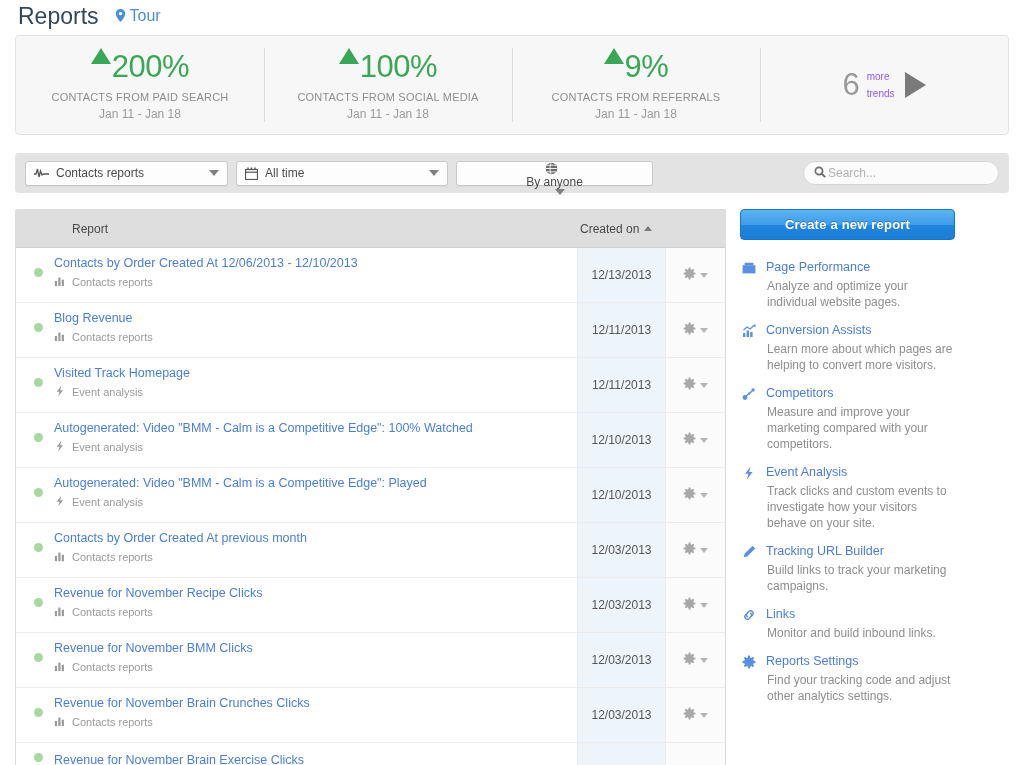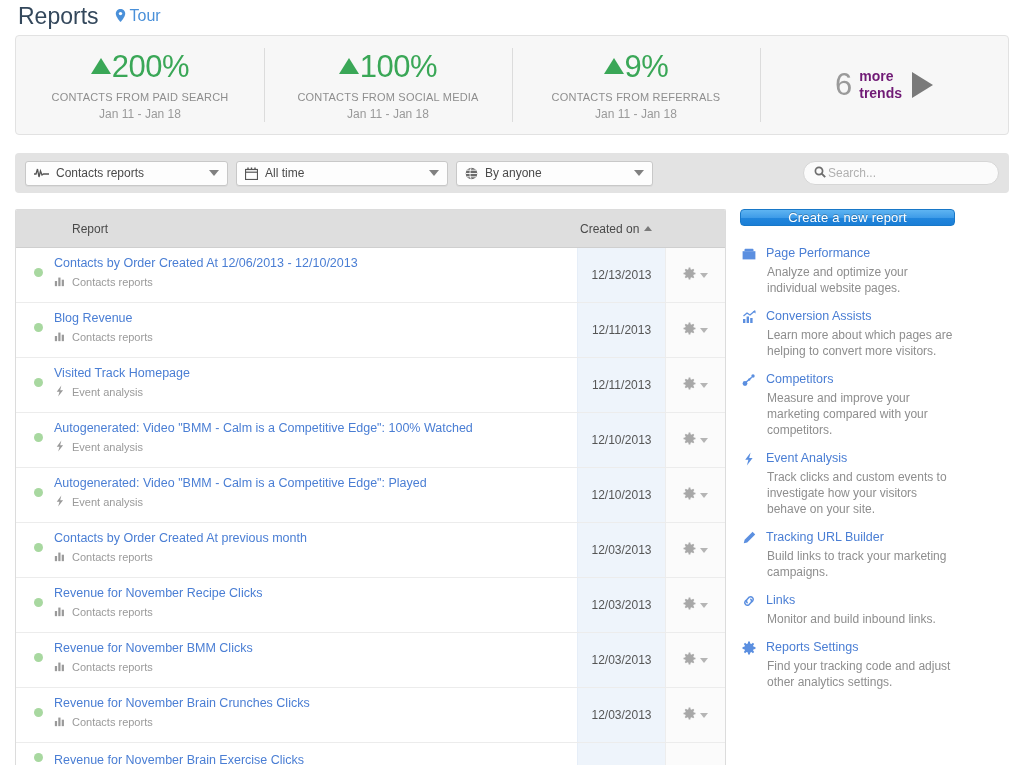--- a/index.html
+++ b/index.html
@@ -44,21 +44,21 @@
     align-items: center; justify-content: center;
     position: relative;
   }
   .kpi + .kpi::before {
     content: ""; position: absolute; left: 0; top: 12px; bottom: 12px;
     width: 1px; background: #dcdcdc;
   }
   .kpi-value {
     font-size: 31px; color: #3aa757; font-weight: normal;
     line-height: 36px; letter-spacing: -0.5px;
-    display: flex; align-items: center;
+    display: flex; align-items: flex-start;
   }
   .kpi-arrow {
     width: 0; height: 0;
     border-left: 10px solid transparent;
     border-right: 10px solid transparent;
     border-bottom: 16px solid #3aa757;
     margin-right: 1px; position: relative; top: -1px;
   }
   .kpi-label {
     font-size: 11px; color: #8e8e8e; letter-spacing: 0.2px;
@@ -69,21 +69,21 @@
   .kpi-more {
     flex: 1 1 0;
     display: flex; align-items: center; justify-content: center;
     position: relative; gap: 7px;
   }
   .kpi-more::before {
     content: ""; position: absolute; left: 0; top: 12px; bottom: 12px;
     width: 1px; background: #dcdcdc;
   }
   .more-num { font-size: 31px; color: #9a9a9a; line-height: 32px; }
-  .more-txt { font-size: 14px; color: #701a75; line-height: 17px; font-weight: bold; }
+  .more-txt { font-size: 10px; color: #8b5cf6; line-height: 17px; }
   .more-arrow {
     width: 0; height: 0;
     border-top: 13px solid transparent;
     border-bottom: 13px solid transparent;
     border-left: 21px solid #7a7a7a;
     margin-left: 3px;
   }
 
   
   .filter-bar {
@@ -106,21 +106,21 @@
   .select .sicon { margin-right: 7px; display: inline-flex; }
   .select .slabel { flex: 1 1 auto; white-space: nowrap; }
   .caret {
     width: 0; height: 0; margin-left: 10px;
     border-left: 5px solid transparent;
     border-right: 5px solid transparent;
     border-top: 6px solid #808080;
   }
   .select-1 { width: 203px; }
   .select-2 { width: 212px; }
-  .select-3 { width: 197px; }
+  .select-3 { width: 197px; flex-direction: column; }
 
   .search-wrap {
     margin-left: auto; width: 196px; height: 24px;
     background: #fbfbfb; border: 1px solid #d6d6d6;
     border-radius: 13px;
     display: flex; align-items: center; padding: 0 10px;
   }
   .search-input {
     border: 0; outline: 0; background: transparent;
     font-size: 12px; color: #555; width: 100%;
@@ -198,24 +198,24 @@
     border-right: 4px solid transparent;
     border-top: 5px solid #b5b5b5;
   }
   .row.partial { min-height: 22px; overflow: hidden; border-bottom: none; }
   .row.partial .cell-report { padding-top: 10px; padding-bottom: 0; align-items: flex-start; }
   .row.partial .rtitle { line-height: 14px; }
 
   
   .sidebar { width: 215px; margin-left: 14px; }
   .create-btn {
-    width: 100%; height: 17px;
+    width: 100%; height: 31px;
     background: linear-gradient(to bottom, #5eb4f2 0%, #3f9ce8 50%, #2186dd 51%, #1a7ed6 100%);
     border: 1px solid #1878c8; border-radius: 4px;
-    color: #fff; font-size: 13px; font-weight: normal;
+    color: #fff; font-size: 13px; font-weight: bold;
     display: flex; align-items: center; justify-content: center;
     cursor: pointer; letter-spacing: 0.2px;
     text-shadow: 0 -1px 0 rgba(0,0,0,.25);
   }
   .side-list { margin-top: 20px; }
   .side-item { margin-bottom: 13px; }
   .side-head {
     display: flex; align-items: center; gap: 9px;
     font-size: 12.5px; color: #4a7ed4; cursor: pointer; line-height: 15px;
   }

